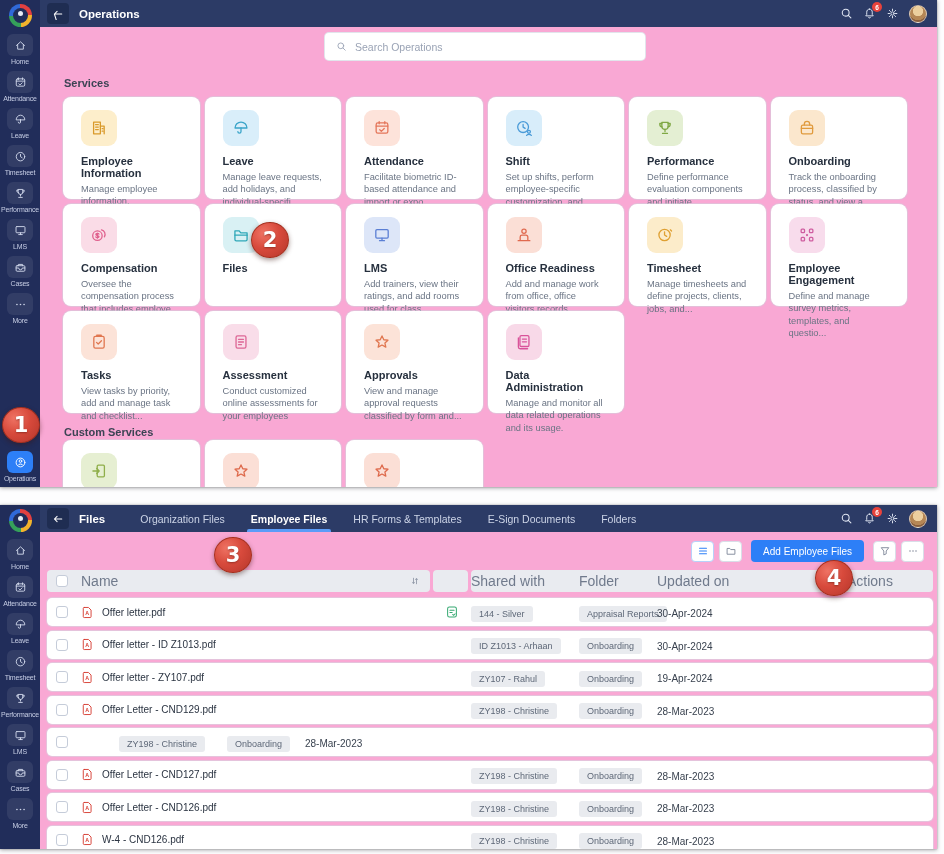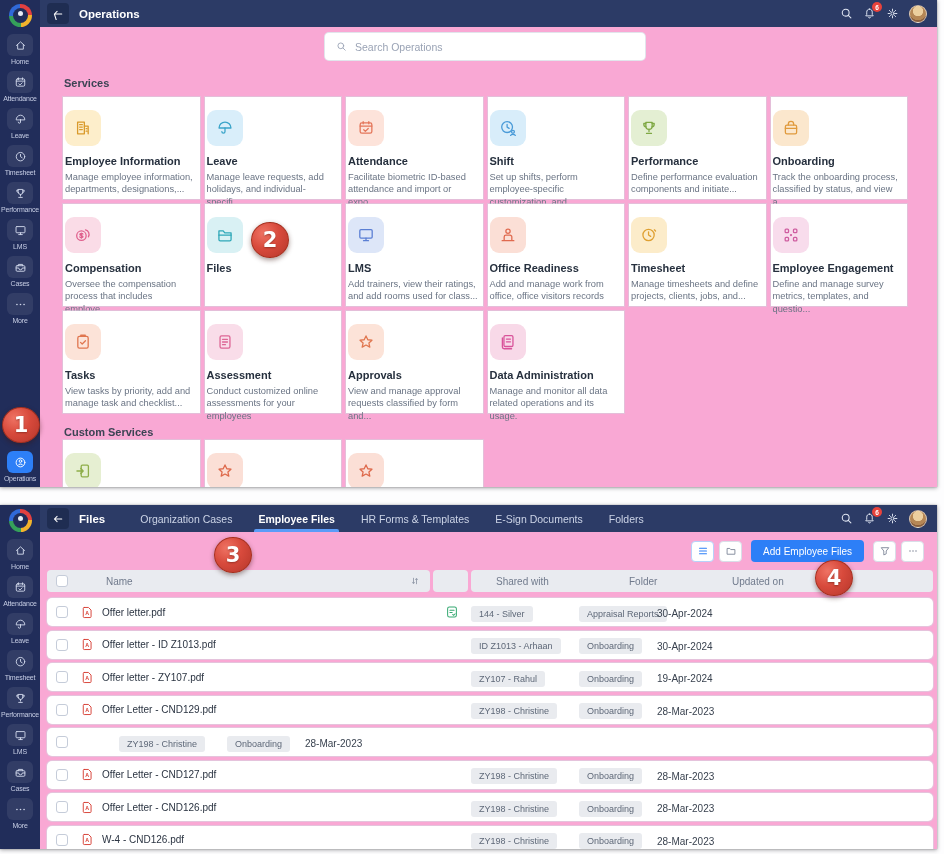--- a/index.html
+++ b/index.html
@@ -49,21 +49,21 @@
   
   .content { position:absolute; left:40px; top:27px; right:0; bottom:0; }
   .searchbar { position:absolute; left:285px; top:6px; width:320px; height:27px; background:#fff;
                border-radius:4px; display:flex; align-items:center; padding:0 11px; gap:8px;
                color:#98a1b3; box-shadow:0 0 0 1px #e2e5ec; cursor:text; }
   .searchbar svg { width:11px; height:11px; flex:none; }
   .search-ph { font-size:10.5px; color:#9aa3b5; }
   .sec-title { position:absolute; left:24px; font-size:11px; font-weight:bold; color:#3c4454; }
   .grid { position:absolute; left:23px; display:grid; grid-template-columns:repeat(6,136.5px);
           column-gap:5px; row-gap:5px; grid-auto-rows:102px; }
-  .card { background:#fff; border-radius:0; padding:13px 2px; box-shadow:0 0 0 1px rgba(208,212,221,.5); cursor:pointer; }
+  .card { background:#fff; border-radius:8px; padding:13px 18px; box-shadow:0 0 0 1px rgba(208,212,221,.5); cursor:pointer; }
   .card-tile { width:36px; height:36px; border-radius:9px; display:flex; align-items:center; justify-content:center; }
   .card-tile svg { width:18px; height:18px; }
   .card-name { font-size:11px; font-weight:bold; color:#26303e; margin-top:9px; }
   .card-desc { font-size:9.3px; color:#6a7484; line-height:1.32; margin-top:4px; }
 
   
   .tabs { display:flex; align-items:stretch; height:100%; margin-left:22px; }
   .tab { display:flex; align-items:center; padding:0 13px; font-size:10.5px; color:#ccd4e7; cursor:pointer; position:relative; }
   .tab.active { color:#fff; font-weight:bold; }
   .tab.active::after { content:""; position:absolute; left:9px; right:9px; bottom:0; height:3px;
@@ -76,21 +76,21 @@
   .tool-btn.selected { color:#2d7ff7; border-color:#b7d1fa; }
   .add-btn { height:22px; background:#2d7ff7; color:#fff; border:none; border-radius:4px; font-size:10px;
              padding:4px 12px; cursor:pointer; font-family:inherit; margin:0 4px; }
 
   .thead { position:absolute; left:7px; right:4px; top:38px; height:22px; display:flex; align-items:stretch; }
   .thead-seg { background:#e9ebf0; border-radius:4px; display:flex; align-items:center; }
   .seg-main { flex:1; }
   .seg-gap { width:3px; flex:none; }
   .seg-mini { width:35px; flex:none; }
   .seg-rest { width:462px; flex:none; }
-  .th { font-size:10px; color:#707a8c;margin-left:25px; }
+  .th { font-size:14px; color:#707a8c; }
   .cb { width:12px; height:12px; border:1px solid #c5ccd9; border-radius:3px; background:#fff; display:inline-block; cursor:pointer; }
   .c-check { width:34px; display:flex; align-items:center; padding-left:9px; flex:none; }
   .c-name { flex:1; display:flex; align-items:center; gap:8px; min-width:0; }
   .sort { display:flex; margin-right:10px; color:#8a93a3; cursor:pointer; }
   .sort svg { width:10px; height:10px; }
   .c-shared { width:108px; flex:none; }
   .c-folder { width:78px; flex:none; }
   .c-updated { width:190px; flex:none; }
   .c-actions { width:86px; flex:none; }
 
@@ -534,21 +534,21 @@
     </aside>
 
     <header class="topbar">
       <button class="back-btn">
           <svg viewBox="0 0 16 16" fill="none" stroke="currentColor" stroke-width="1.4" stroke-linecap="round" stroke-linejoin="round">
             <path d="M13 8H3.2M6.8 4.4L3.2 8l3.6 3.6"></path>
           </svg>
         </button>
       <span class="topbar-title">Files</span>
       <nav class="tabs" id="files-tabs">
-          <span class="tab">Organization Cases</span>
+          <span class="tab">Organization Files</span>
           <span class="tab active">Employee Files</span>
           <span class="tab">HR Forms &amp; Templates</span>
           <span class="tab">E-Sign Documents</span>
           <span class="tab">Folders</span>
         </nav>
       <div class="topbar-right">
         <span class="tb-icon">
             <svg viewBox="0 0 16 16" fill="none" stroke="currentColor" stroke-width="1.3" stroke-linecap="round">
               <circle cx="7" cy="7" r="4.2"></circle>
               <path d="M10.2 10.2l3.2 3.2"></path>

